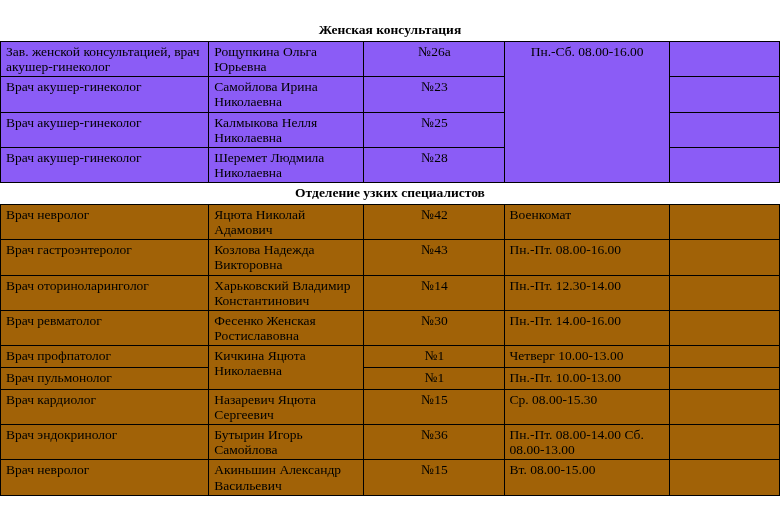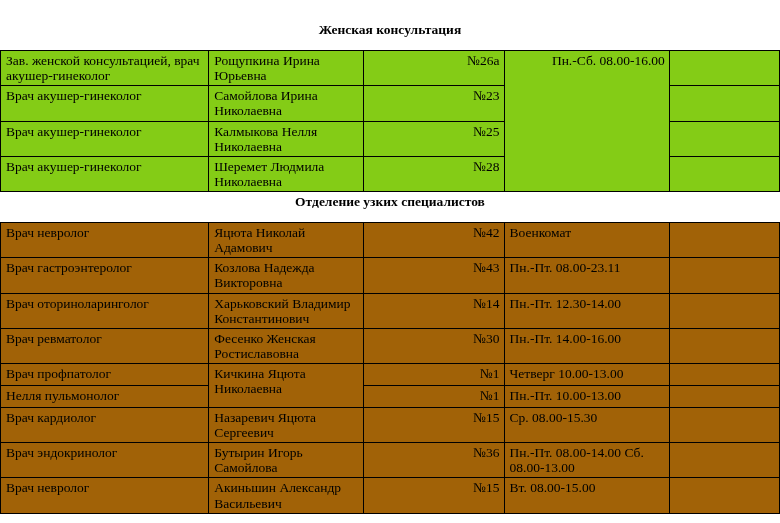--- a/index.html
+++ b/index.html
@@ -38,30 +38,30 @@
   .col3 { width: 140px; }
   .col4 { width: 165px; }
   .col5 { width: 110px; }
 
   
   tr.section-row td {
     border: none;
     text-align: center;
     font-weight: bold;
     font-size: 13.5px;
-    padding: 2px 0 13px 0;
+    padding: 2px 0 4px 0;
     background: #ffffff;
     height: auto;
   }
   tr.section-row.first td { padding-top: 22px; }
 
-  .blue  { background: #84cc16; margin-top: 36px; }
+  .blue  { background: #8b5cf6; margin-top: 36px; }
   .lilac { background: #a16207; }
 
-  .center { text-align: right; }
+  .center { text-align: center; }
   .mid { vertical-align: middle; }
 </style>
 </head>
 <body>
 
 <div class="sheet">
   <table class="schedule">
     <colgroup>
       <col class="col1">
         <col class="col2">
@@ -70,21 +70,21 @@
         <col class="col5">
     </colgroup>
     <tbody>
 
       <tr class="section-row first">
         <td colspan="5">Женская консультация</td>
       </tr>
 
       <tr>
         <td class="blue">Зав. женской консультацией, врач акушер-гинеколог</td>
-        <td class="blue">Рощупкина Ирина Юрьевна</td>
+        <td class="blue">Рощупкина Ольга Юрьевна</td>
         <td class="blue center">№26а</td>
         <td class="blue center mid" rowspan="4">Пн.-Сб. 08.00-16.00</td>
         <td class="blue"></td>
       </tr>
       <tr>
         <td class="blue">Врач акушер-гинеколог</td>
         <td class="blue">Самойлова Ирина Николаевна</td>
         <td class="blue center">№23</td>
         <td class="blue"></td>
       </tr>
@@ -109,21 +109,21 @@
         <td class="lilac">Врач невролог</td>
         <td class="lilac">Яцюта Николай Адамович</td>
         <td class="lilac center">№42</td>
         <td class="lilac">Военкомат</td>
         <td class="lilac"></td>
       </tr>
       <tr>
         <td class="lilac">Врач гастроэнтеролог</td>
         <td class="lilac">Козлова Надежда Викторовна</td>
         <td class="lilac center">№43</td>
-        <td class="lilac">Пн.-Пт. 08.00-23.11</td>
+        <td class="lilac">Пн.-Пт. 08.00-16.00</td>
         <td class="lilac"></td>
       </tr>
       <tr>
         <td class="lilac">Врач оториноларинголог</td>
         <td class="lilac">Харьковский Владимир Константинович</td>
         <td class="lilac center">№14</td>
         <td class="lilac">Пн.-Пт. 12.30-14.00</td>
         <td class="lilac"></td>
       </tr>
       <tr>
@@ -134,21 +134,21 @@
         <td class="lilac"></td>
       </tr>
       <tr>
         <td class="lilac">Врач профпатолог</td>
         <td class="lilac" rowspan="2">Кичкина Яцюта Николаевна</td>
         <td class="lilac center">№1</td>
         <td class="lilac">Четверг 10.00-13.00</td>
         <td class="lilac"></td>
       </tr>
       <tr>
-        <td class="lilac">Нелля пульмонолог</td>
+        <td class="lilac">Врач пульмонолог</td>
         <td class="lilac center">№1</td>
         <td class="lilac">Пн.-Пт. 10.00-13.00</td>
         <td class="lilac"></td>
       </tr>
       <tr>
         <td class="lilac">Врач кардиолог</td>
         <td class="lilac">Назаревич Яцюта Сергеевич</td>
         <td class="lilac center">№15</td>
         <td class="lilac">Ср. 08.00-15.30</td>
         <td class="lilac"></td>

